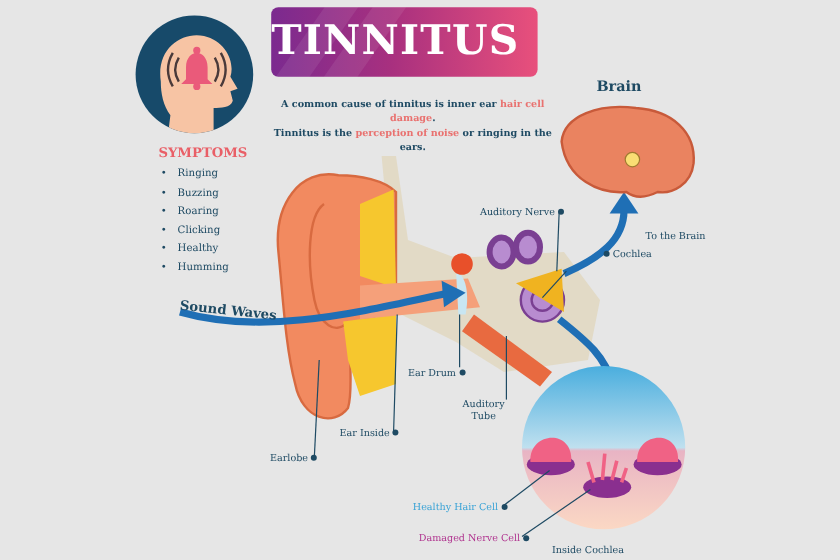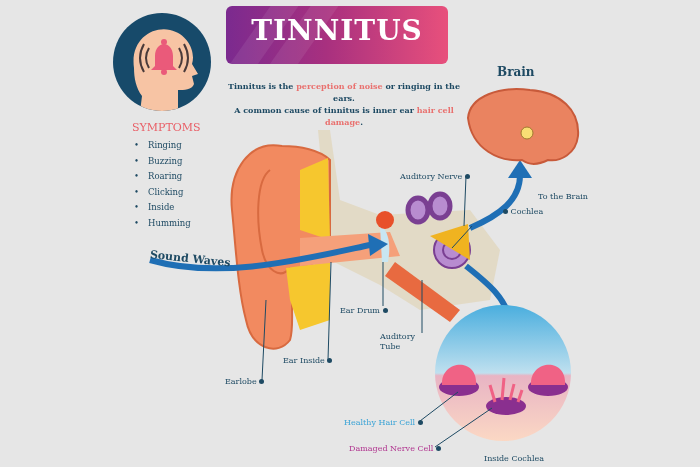--- a/index.html
+++ b/index.html
@@ -1,24 +1,24 @@
 <!DOCTYPE html>
 <html><head>
 <meta charset="utf-8">
 <style>
   html,body{margin:0;padding:0;}
   body{width:700px;height:467px;background:#e6e6e6;position:relative;overflow:hidden;font-family:"DejaVu Serif",serif;}
   .abs{position:absolute;}
   .banner{left:226px;top:6px;width:222px;height:58px;border-radius:6px;
     background:linear-gradient(90deg,#7b2a8f 0%,#a8307f 45%,#e8507c 100%);overflow:hidden;}
   .banner .stripe{position:absolute;top:-10px;width:28px;height:90px;background:rgba(255,255,255,0.08);transform:skewX(-35deg);}
-  .banner-title{position:absolute;left:0;right:0;top:8px;text-align:center;color:#fff;font-family:"DejaVu Serif",serif;font-weight:bold;font-size:28px;letter-spacing:1px;}
+  .banner-title{position:absolute;left:0;right:0;top:8px;color:#fff;font-family:"DejaVu Serif",serif;font-weight:bold;font-size:34px;letter-spacing:1px;}
   .intro{left:228px;top:80px;width:232px;text-align:center;font-size:8px;font-weight:bold;color:#1e4a63;line-height:12px;font-family:"DejaVu Serif",serif;}
   .intro .hl{color:#e9716f;}
-  .sym-title{left:132px;top:121px;font-size:11px;font-weight:normal;color:#e95f67;font-family:"DejaVu Serif",serif;}
+  .sym-title{left:132px;top:121px;font-size:11px;font-weight:bold;color:#e95f67;font-family:"DejaVu Serif",serif;}
   .sym-list{left:134px;top:138px;margin:0;padding:0;list-style:none;}
   .sym-list li{font-size:8.5px;font-weight:normal;color:#1e4a63;height:15.5px;line-height:15.5px;}
   .sym-list li::before{content:"•";margin-right:9px;color:#1e4a63;}
   .label{font-size:8px;font-weight:normal;color:#1e4a63;white-space:nowrap;}
   .dot{width:5px;height:5px;border-radius:50%;background:#1e4a63;display:inline-block;}
   .brain-title{left:497px;top:65px;font-size:12px;font-weight:bold;color:#1e4a63;}
   .sound{left:150px;top:248px;font-size:11px;font-weight:bold;color:#1e4a63;transform:rotate(6deg);transform-origin:left;}
 </style>
 </head>
 <body>
@@ -43,34 +43,34 @@
 </svg>
 
 <div class="abs banner">
   <div class="stripe" style="left:20px"></div>
   <div class="stripe" style="left:60px"></div>
   <div class="banner-title">TINNITUS</div>
 </div>
 
 <div class="abs intro">
   <div>
-    <span>Tinnitus is the </span><span class="hl">perception of noise</span><span> or ringing in the ears.</span>
+    <span>A common cause of tinnitus is inner ear </span><span class="hl">hair cell damage</span><span>.</span>
   </div>
   <div>
-    <span>A common cause of tinnitus is inner ear </span><span class="hl">hair cell damage</span><span>.</span>
+    <span>Tinnitus is the </span><span class="hl">perception of noise</span><span> or ringing in the ears.</span>
   </div>
 </div>
 
 <div class="abs sym-title">SYMPTOMS</div>
 <ul class="abs sym-list">
   <li>Ringing</li>
   <li>Buzzing</li>
   <li>Roaring</li>
   <li>Clicking</li>
-  <li>Inside</li>
+  <li>Healthy</li>
   <li>Humming</li>
 </ul>
 
 <svg class="abs" style="left:0;top:0" width="700" height="467" viewBox="0 0 700 467">
 
   <path d="M318 130 L330 130 L340 200 L380 215 L470 210 L500 250 L490 300 L420 310 L380 285 L330 260 Z" fill="#e2dac6"></path>
 
   <path d="M282 146 C250 140 228 170 232 210 C236 250 238 290 246 320 C252 350 278 356 290 340 C296 320 286 290 300 270 L330 255 L330 160 C320 150 300 146 282 146 Z" fill="#f28a60" stroke="#d86a40" stroke-width="2"></path>
   <path d="M270 170 C256 180 256 220 262 250 C266 270 280 280 290 268" fill="none" stroke="#d86a40" stroke-width="2"></path>
 
@@ -150,26 +150,26 @@
 
 <div class="abs label" style="left:400px;top:172px">
   <span>Auditory Nerve</span> <span class="dot"></span>
 </div>
 <div class="abs label" style="left:503px;top:207px">
   <span class="dot"></span> <span>Cochlea</span>
 </div>
 <div class="abs label" style="left:340px;top:306px">
   <span>Ear Drum</span> <span class="dot"></span>
 </div>
-<div class="abs label" style="left:380px;top:332px;width:46px;white-space:normal;line-height:10px">Auditory Tube</div>
+<div class="abs label" style="left:380px;top:332px;width:46px;text-align:center;white-space:normal;line-height:10px">Auditory Tube</div>
 <div class="abs label" style="left:283px;top:356px">
   <span>Ear Inside</span> <span class="dot"></span>
 </div>
 <div class="abs label" style="left:225px;top:377px">
   <span>Earlobe</span> <span class="dot"></span>
 </div>
 <div class="abs label" style="left:344px;top:418px;color:#3aa3d6">
   <span>Healthy Hair Cell</span> <span class="dot"></span>
 </div>
 <div class="abs label" style="left:349px;top:444px;color:#b0348f">
   <span>Damaged Nerve Cell</span> <span class="dot"></span>
 </div>
-<div class="abs label" style="left:484px;top:454px">Inside Cochlea</div>
+<div class="abs label" style="left:460px;top:454px">Inside Cochlea</div>
 
 </body></html>

